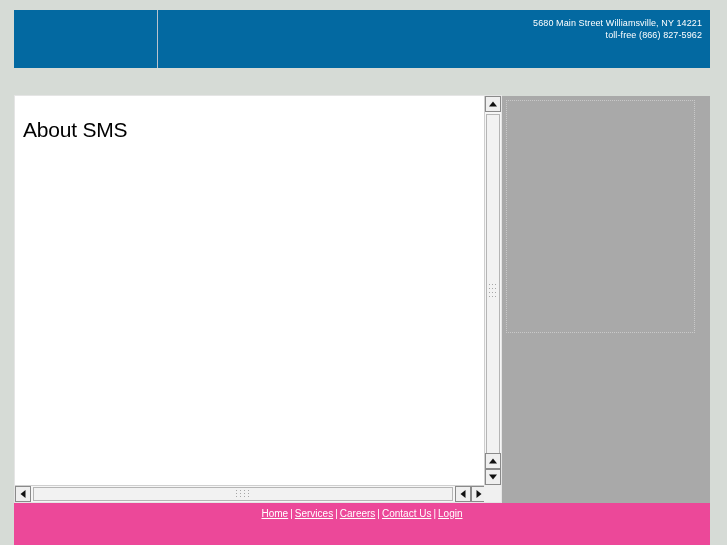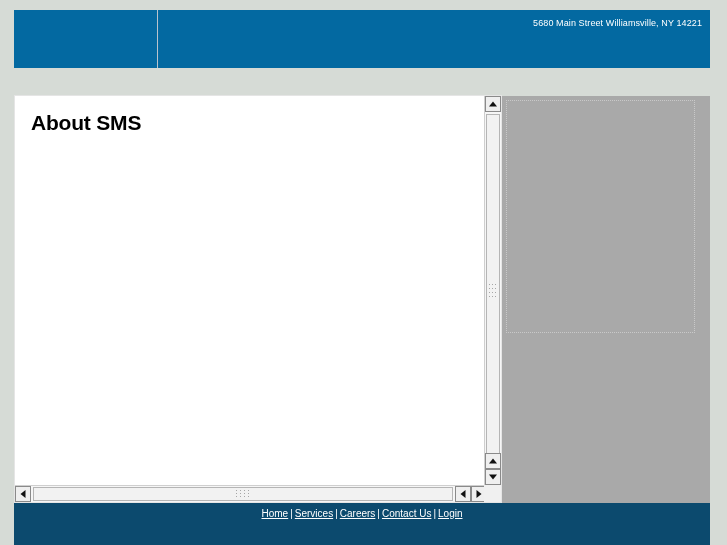--- a/index.html
+++ b/index.html
@@ -108,24 +108,24 @@
   }
   #content-body {
     position: absolute;
     left: 0; top: 0;
     width: 470px;
     height: 390px;
     background: #ffffff;
     overflow: hidden;
   }
   #page-title {
-    margin: 8px;
-    padding: 7px 0 0 8px;
+    margin: 0;
+    padding: 22px 0 0 8px;
     font-size: 21px;
-    font-weight: bold;
+    font-weight: normal;
     color: #000000;
     letter-spacing: -0.2px;
   }
 
   
   #vscroll {
     position: absolute;
     right: 0;
     top: 0;
     width: 17px;
@@ -227,21 +227,21 @@
     background: #f0f0f0;
   }
 
   
   #footer {
     position: absolute;
     left: 14px;
     top: 503px;
     width: 696px;
     height: 42px;
-    background: #0c4a6e;
+    background: #ec4899;
   }
   #footer-links {
     text-align: center;
     padding-top: 5px;
     font-size: 10px;
     color: #ffffff;
   }
   #footer-links a {
     color: #ffffff;
     text-decoration: underline;
@@ -251,20 +251,21 @@
 </style>
 </head>
 <body>
 
 <div id="page">
 
   <div id="header">
     <div id="header-logo-box"></div>
     <div id="header-contact">
       <div>5680 Main Street Williamsville, NY 14221</div>
+      <div>toll-free (866) 827-5962</div>
     </div>
   </div>
 
 
   <div id="right-panel">
     <div id="right-panel-box"></div>
   </div>
 
   <div id="content-frame">
 

